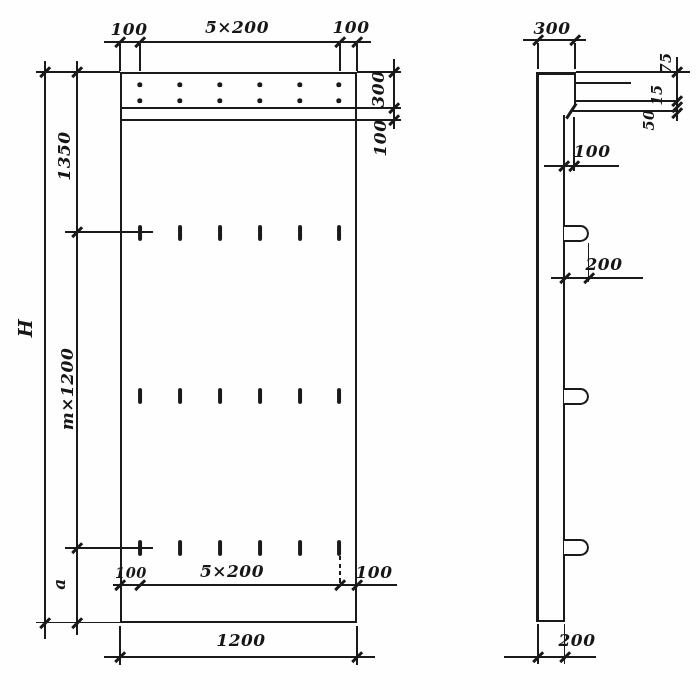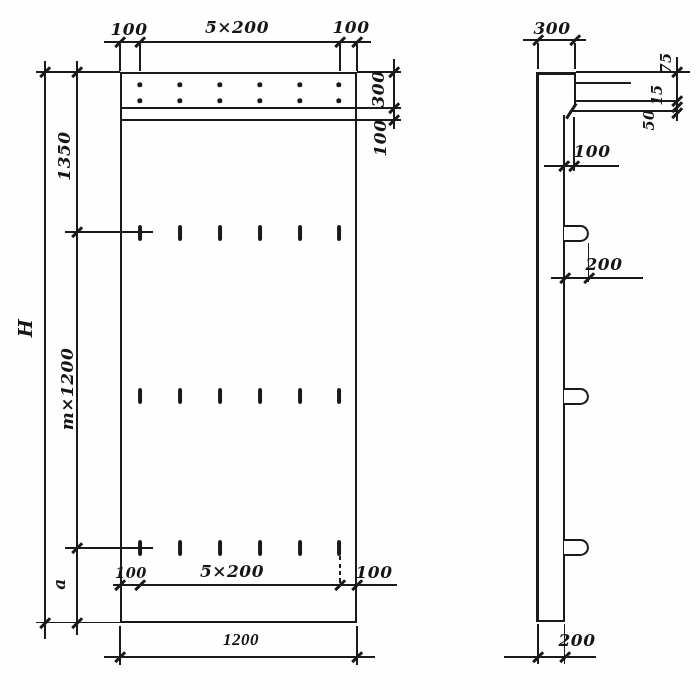--- a/index.html
+++ b/index.html
@@ -63,21 +63,21 @@
 
     <div class="ln" style="left:113px;top:584.2px;width:284px;height:1.7px;"></div>
     <div class="dashed" style="left:338.5px;top:556px;height:29px;"></div>
     <span class="lbl sm" style="left:131px;top:572px;">100</span>
     <span class="lbl" style="left:232px;top:571px;">5×200</span>
     <span class="lbl" style="left:374px;top:572px;">100</span>
 
     <div class="ln" style="left:119.2px;top:626px;width:1.7px;height:39px;"></div>
     <div class="ln" style="left:356.2px;top:626px;width:1.7px;height:39px;"></div>
     <div class="ln" style="left:104px;top:656.2px;width:271px;height:1.7px;"></div>
-    <span class="lbl" style="left:241px;top:640px;font-family:Liberation Serif, serif;">1200</span>
+    <span class="lbl" style="left:241px;top:640px;">1200</span>
   <div class="dot" style="left: 140px; top: 85px;"></div>
       <div class="dot" style="left: 180px; top: 85px;"></div>
       <div class="dot" style="left: 220px; top: 85px;"></div>
       <div class="dot" style="left: 260px; top: 85px;"></div>
       <div class="dot" style="left: 300px; top: 85px;"></div>
       <div class="dot" style="left: 339px; top: 85px;"></div>
       <div class="dot" style="left: 140px; top: 100.5px;"></div>
       <div class="dot" style="left: 180px; top: 100.5px;"></div>
       <div class="dot" style="left: 220px; top: 100.5px;"></div>
       <div class="dot" style="left: 260px; top: 100.5px;"></div>

